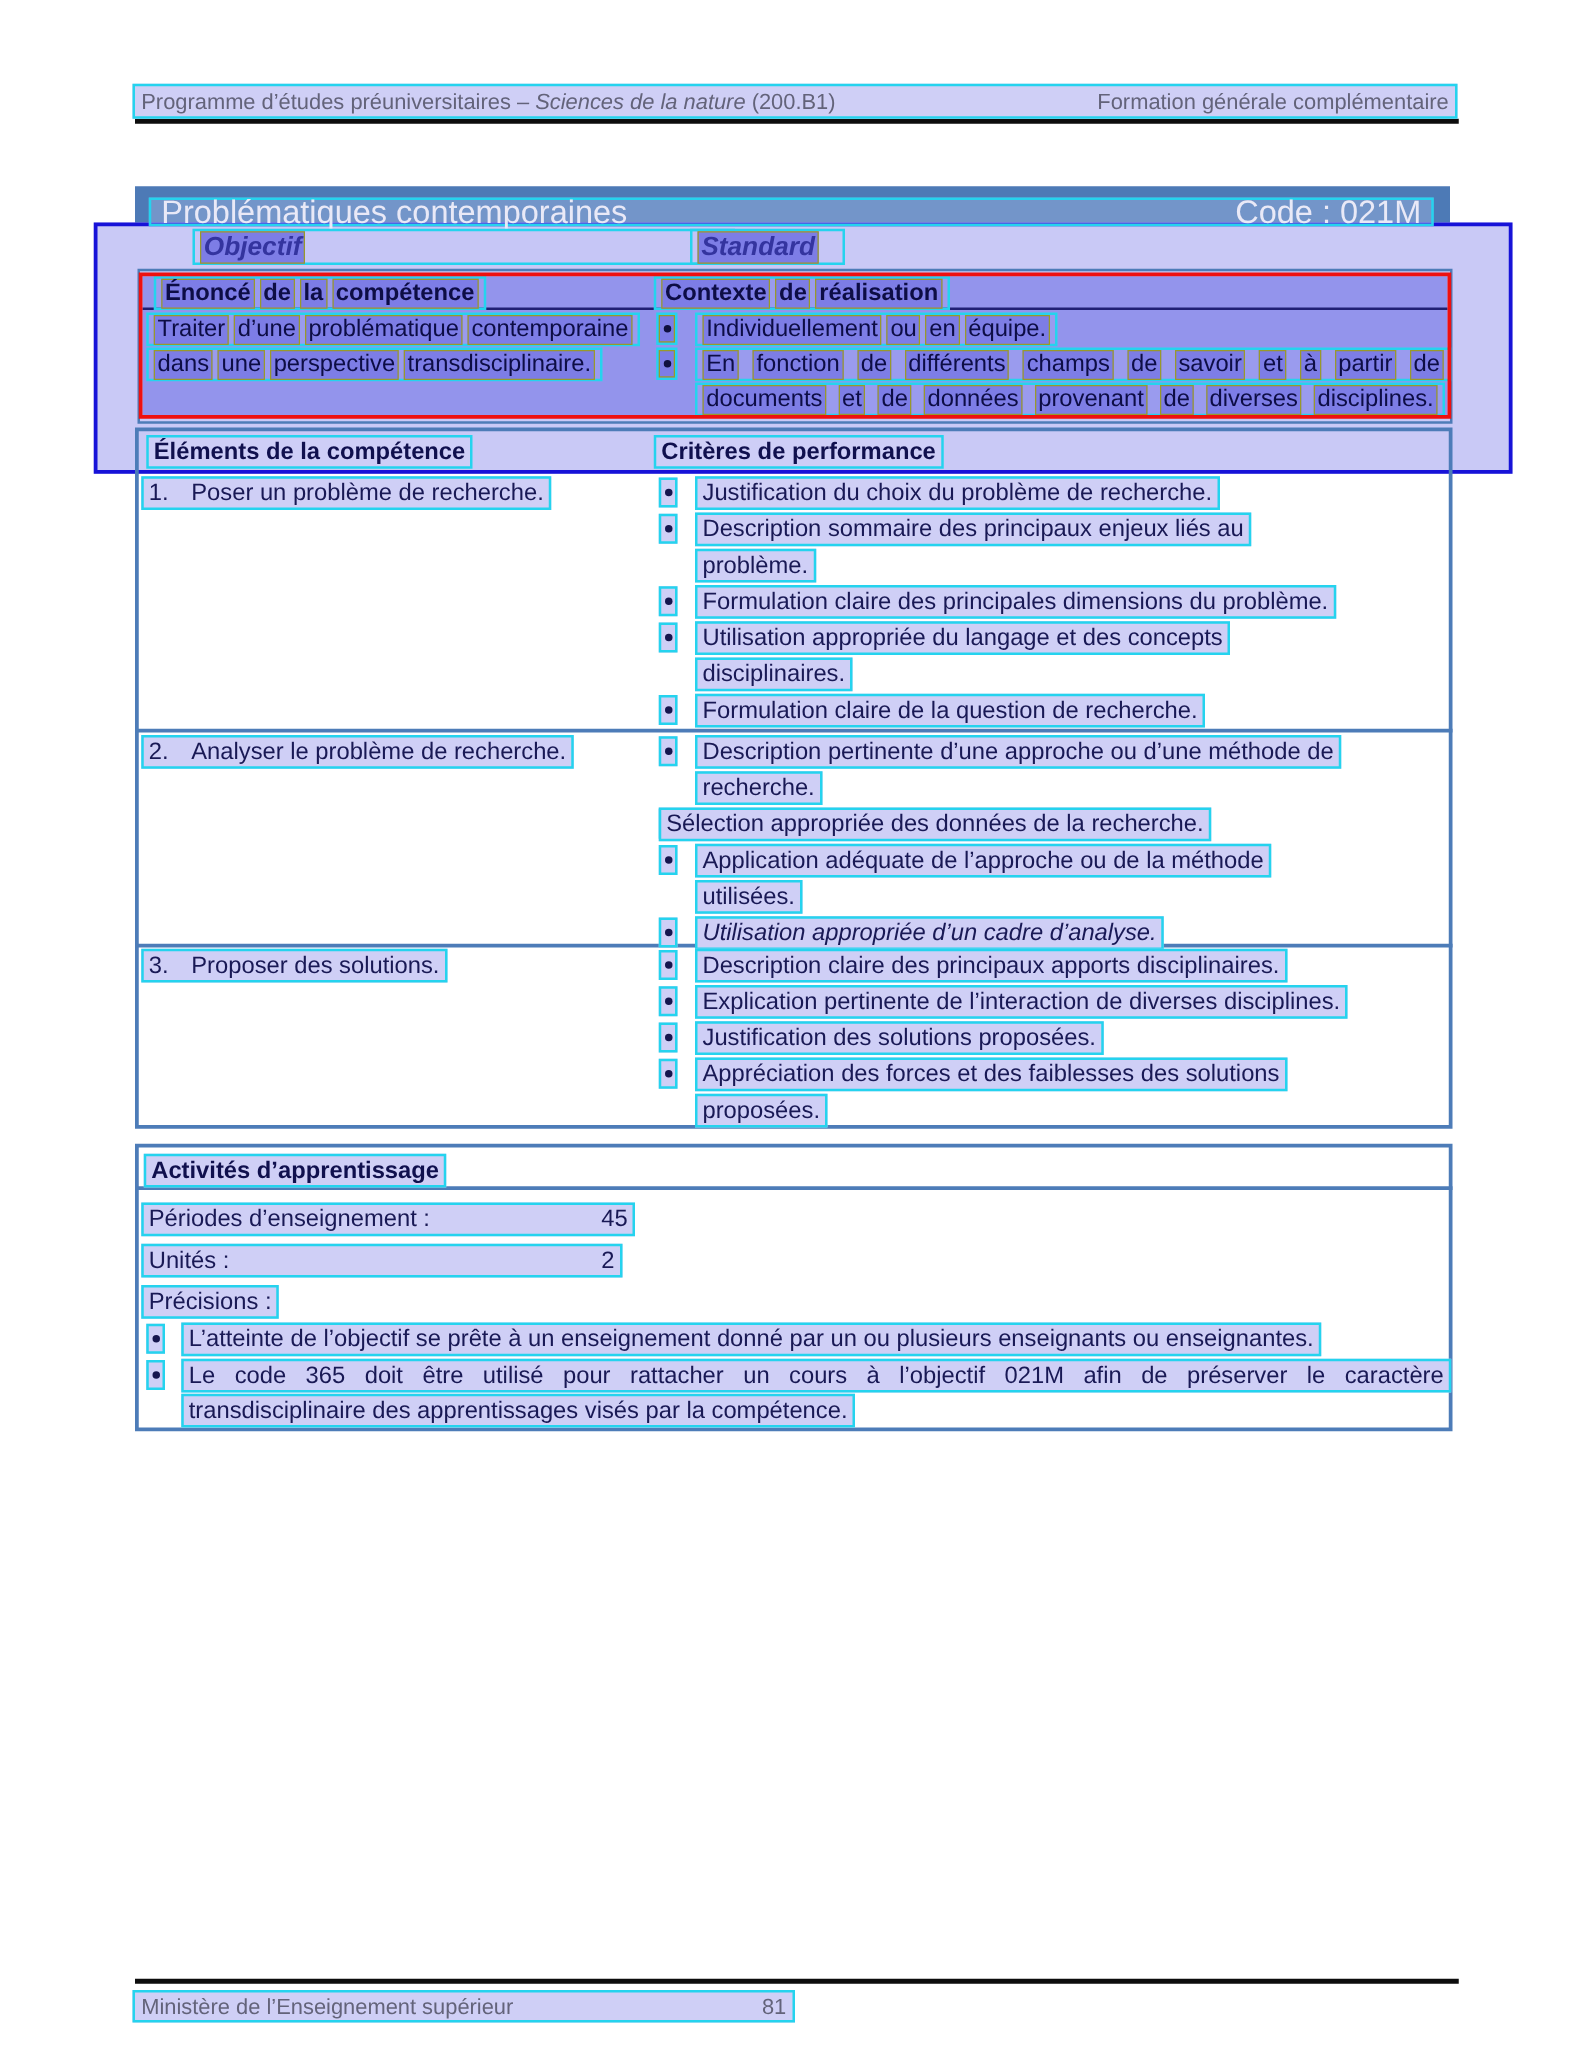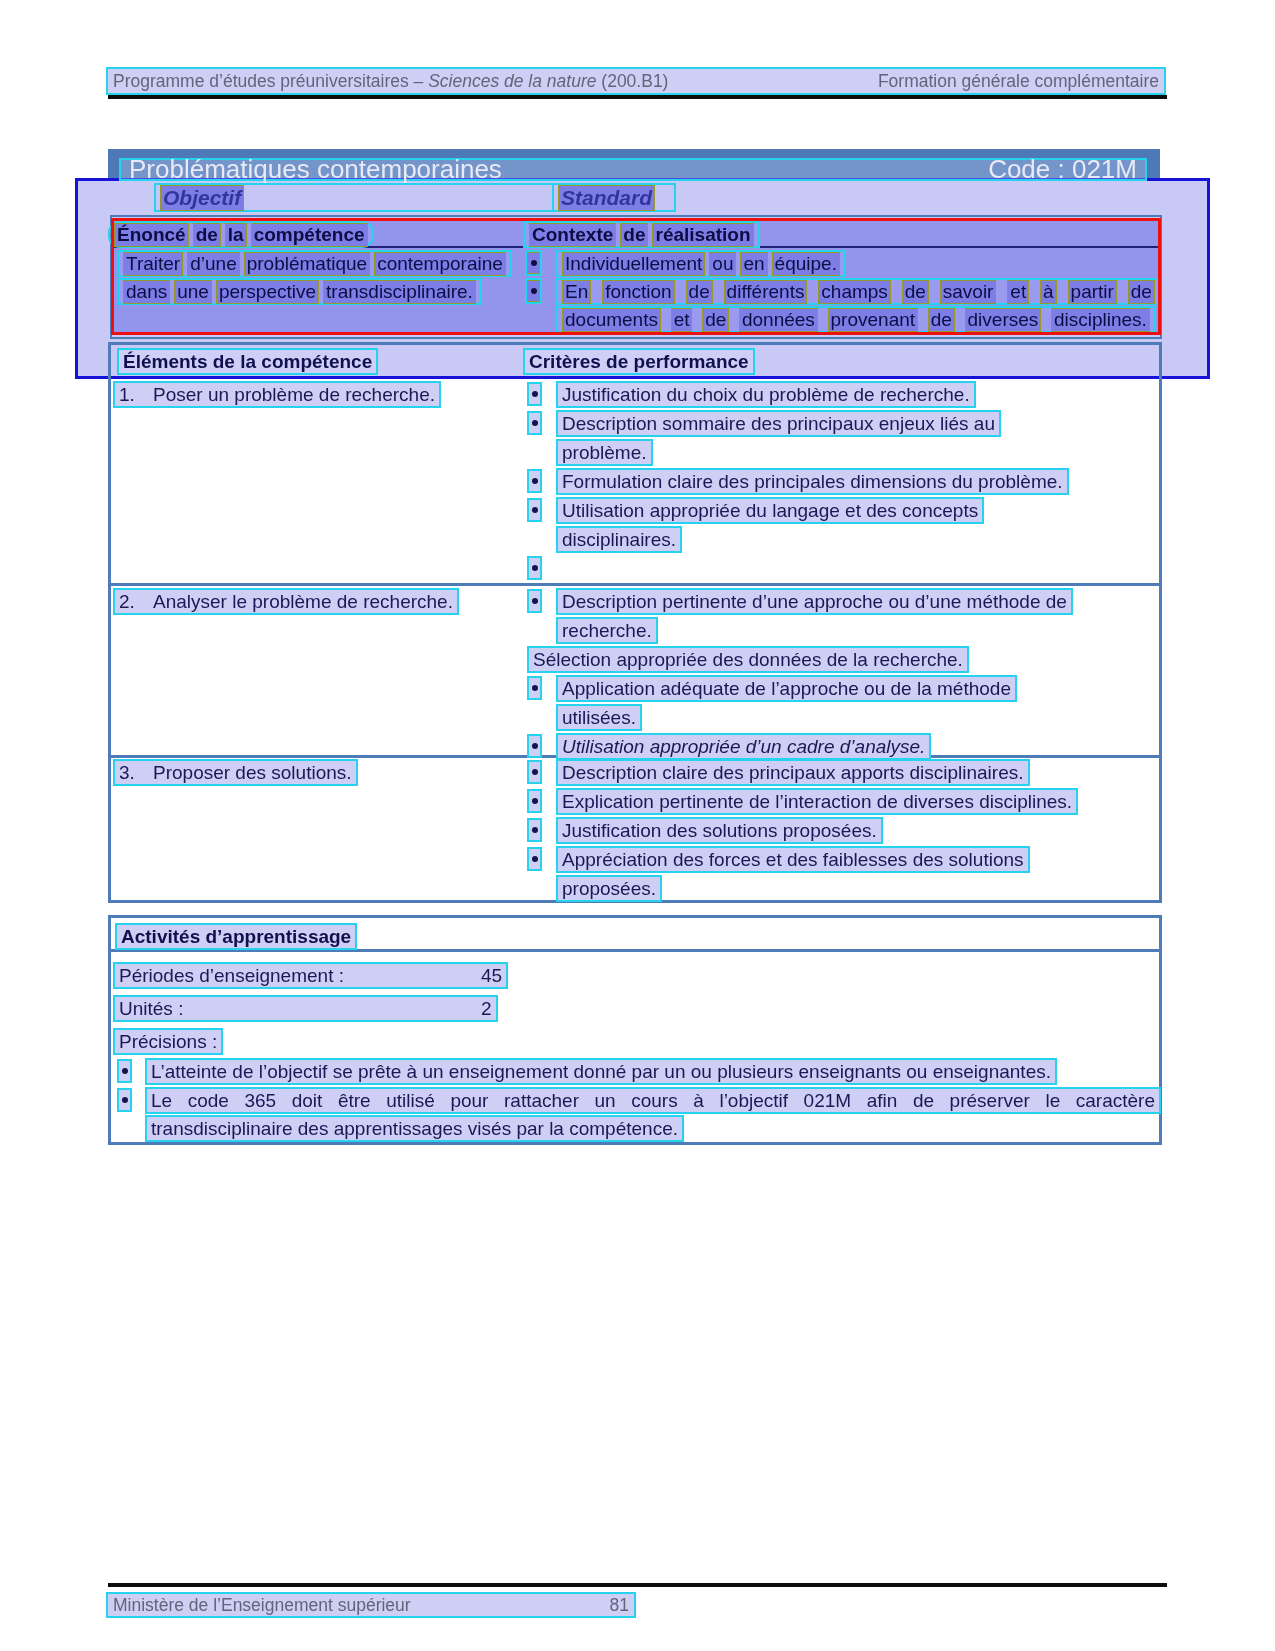--- a/index.html
+++ b/index.html
@@ -98,21 +98,21 @@
     <span class="wline">
         <span class="w">Objectif</span>
       </span>
   </div>
   <div class="lb ov objstyle" style="left:552px; top:183px; width:124px; height:29px;">
     <span class="wline">
         <span class="w">Standard</span>
       </span>
   </div>
 
-  <div class="lb ov bold" style="left:108px; top:221px;border-radius:12px;">
+  <div class="lb ov bold" style="left:123px; top:221px;">
     <span class="wline">
         <span class="w">Énoncé</span>
         <span class="w">de</span>
         <span class="w">la</span>
         <span class="w">compétence</span>
       </span>
   </div>
   <div class="lb ov bold" style="left:523px; top:221px;">
     <span class="wline">
         <span class="w">Contexte</span>
@@ -220,20 +220,23 @@
     </div>
   <div class="lb" style="left:556px; top:497px;">
       <span>Utilisation appropriée du langage et des concepts</span>
     </div>
   <div class="lb" style="left:556px; top:526px;">
       <span>disciplinaires.</span>
     </div>
   <div class="cb" style="left:527px; top:556px;">
       <i></i>
     </div>
+  <div class="lb" style="left:556px; top:555px;">
+      <span>Formulation claire de la question de recherche.</span>
+    </div>
 
   <div class="steelline" style="left:108px; top:583px; width:1054px; height:3px;"></div>
 
   <div class="lb" style="left:113px; top:588px;">
     <span class="num">2.</span>
       <span>Analyser le problème de recherche.</span>
   </div>
   <div class="cb" style="left:527px; top:589px;">
       <i></i>
     </div>

